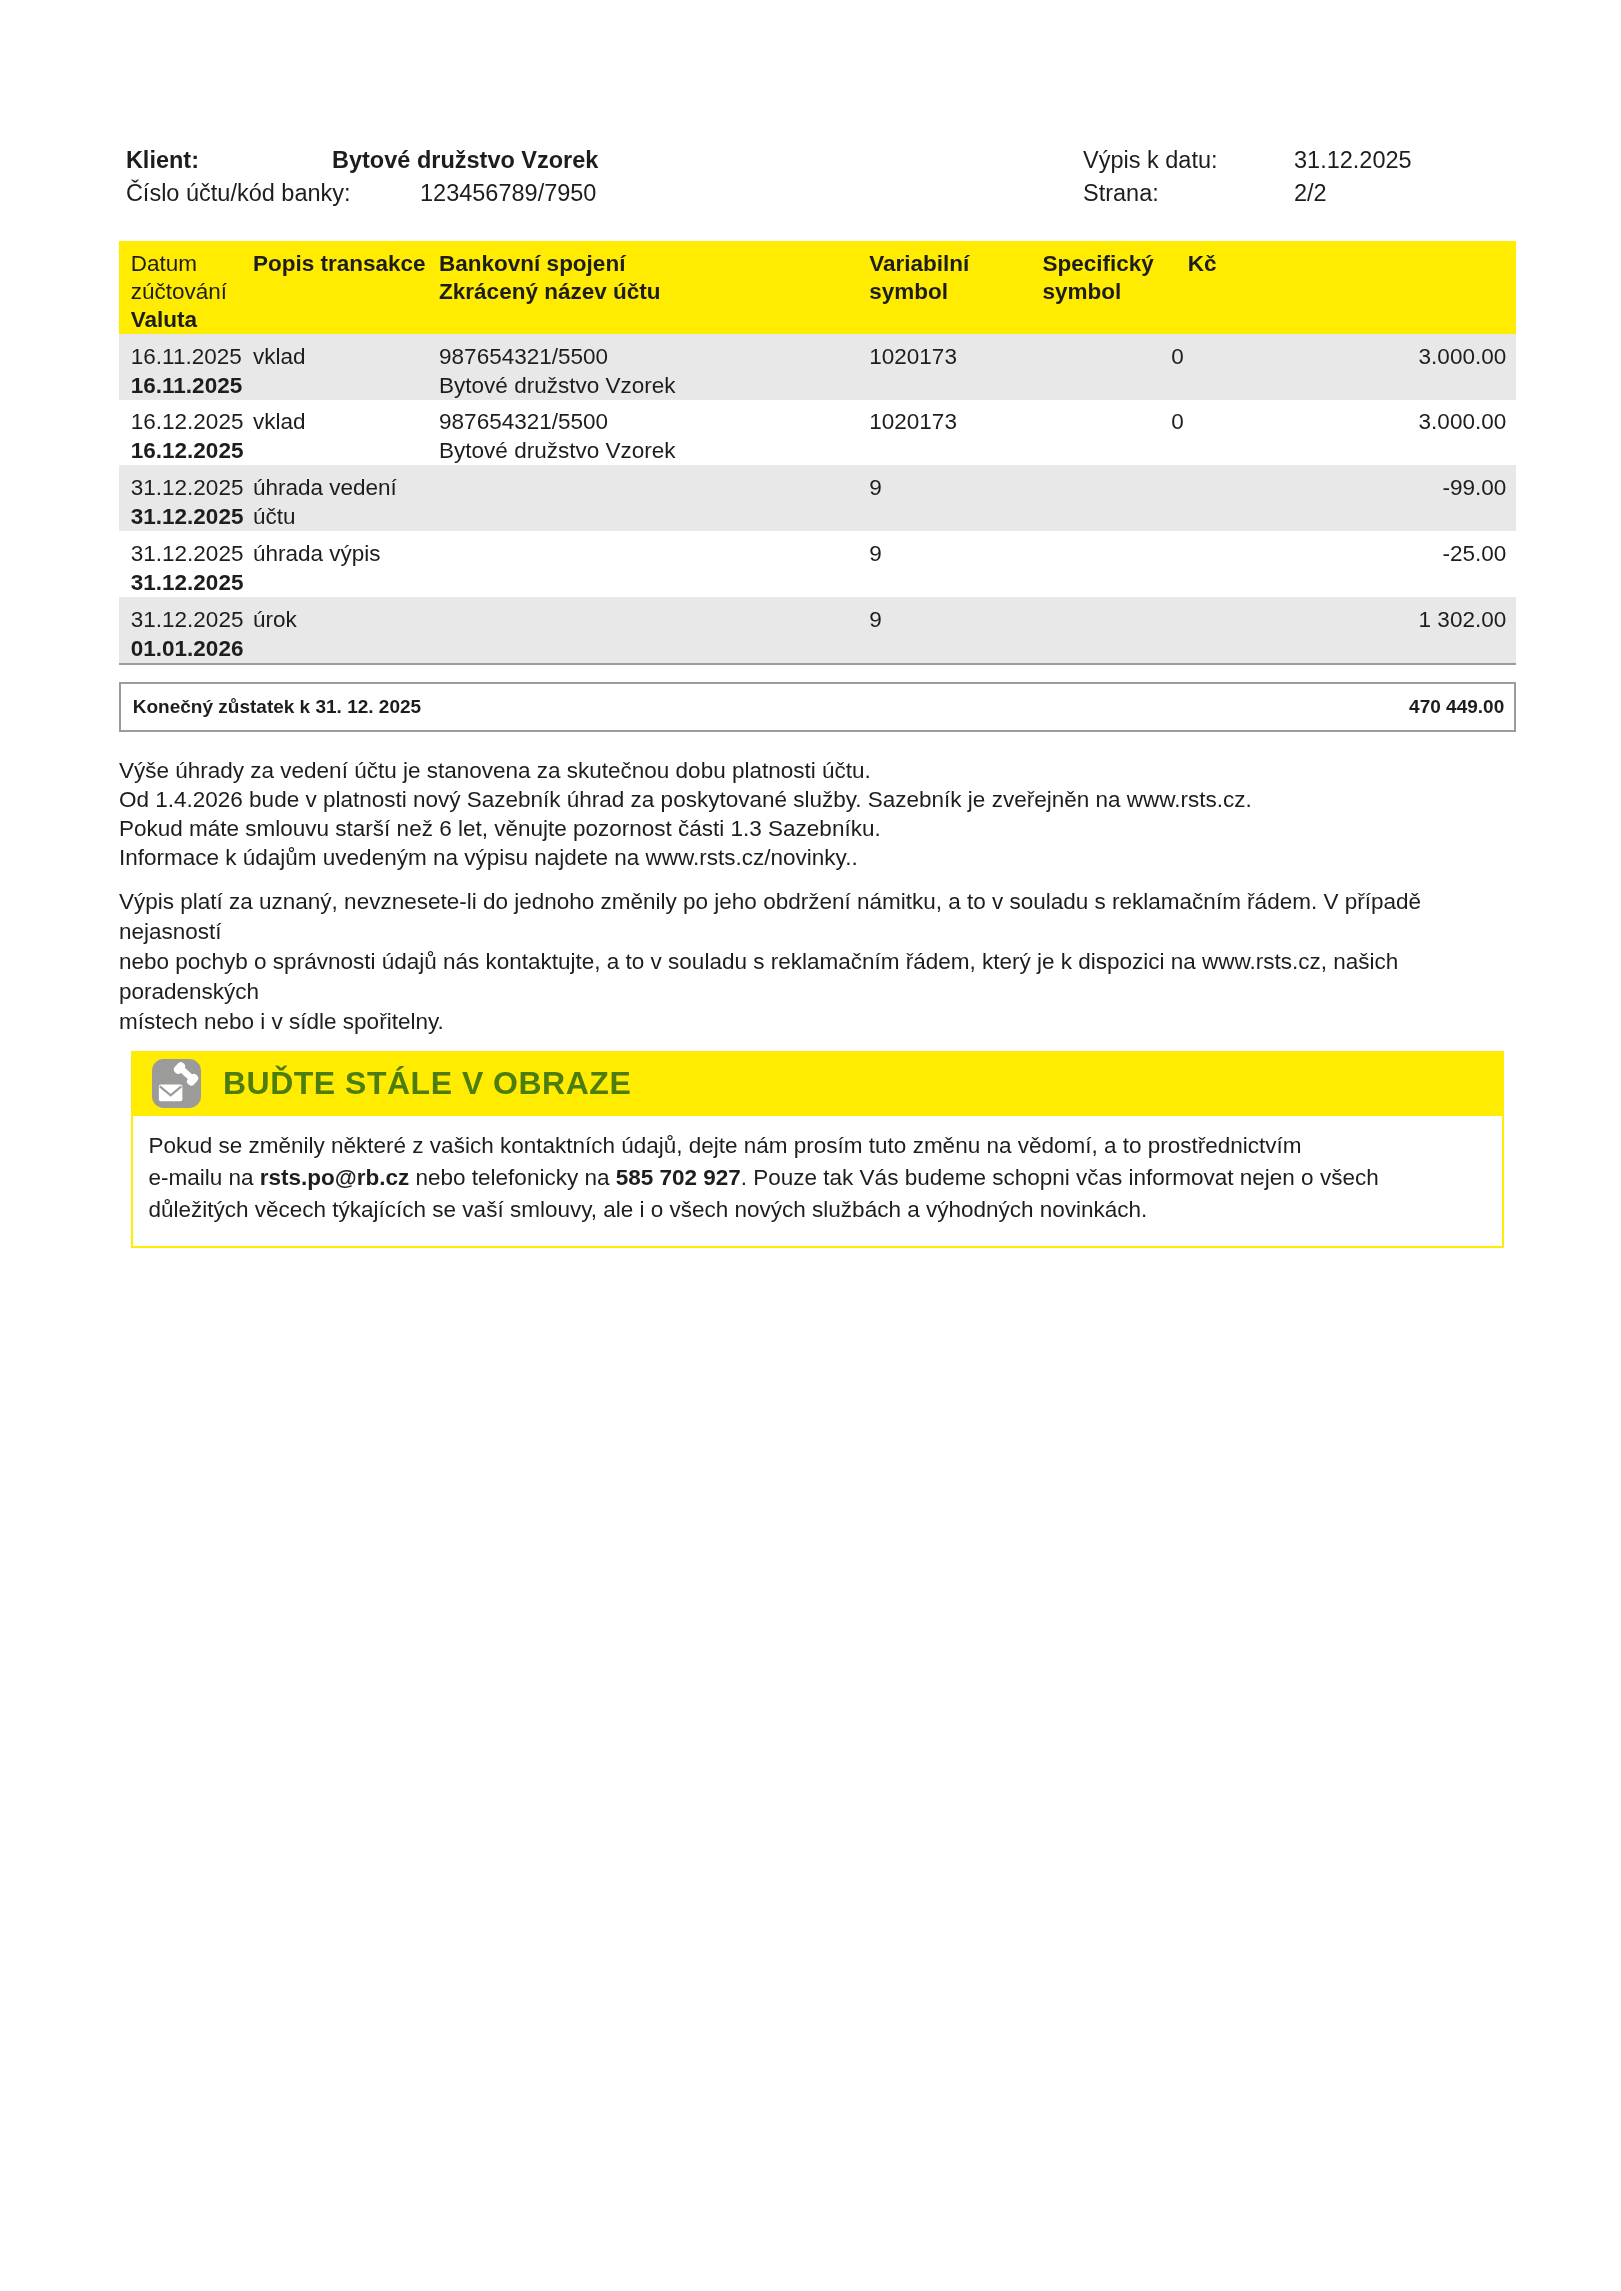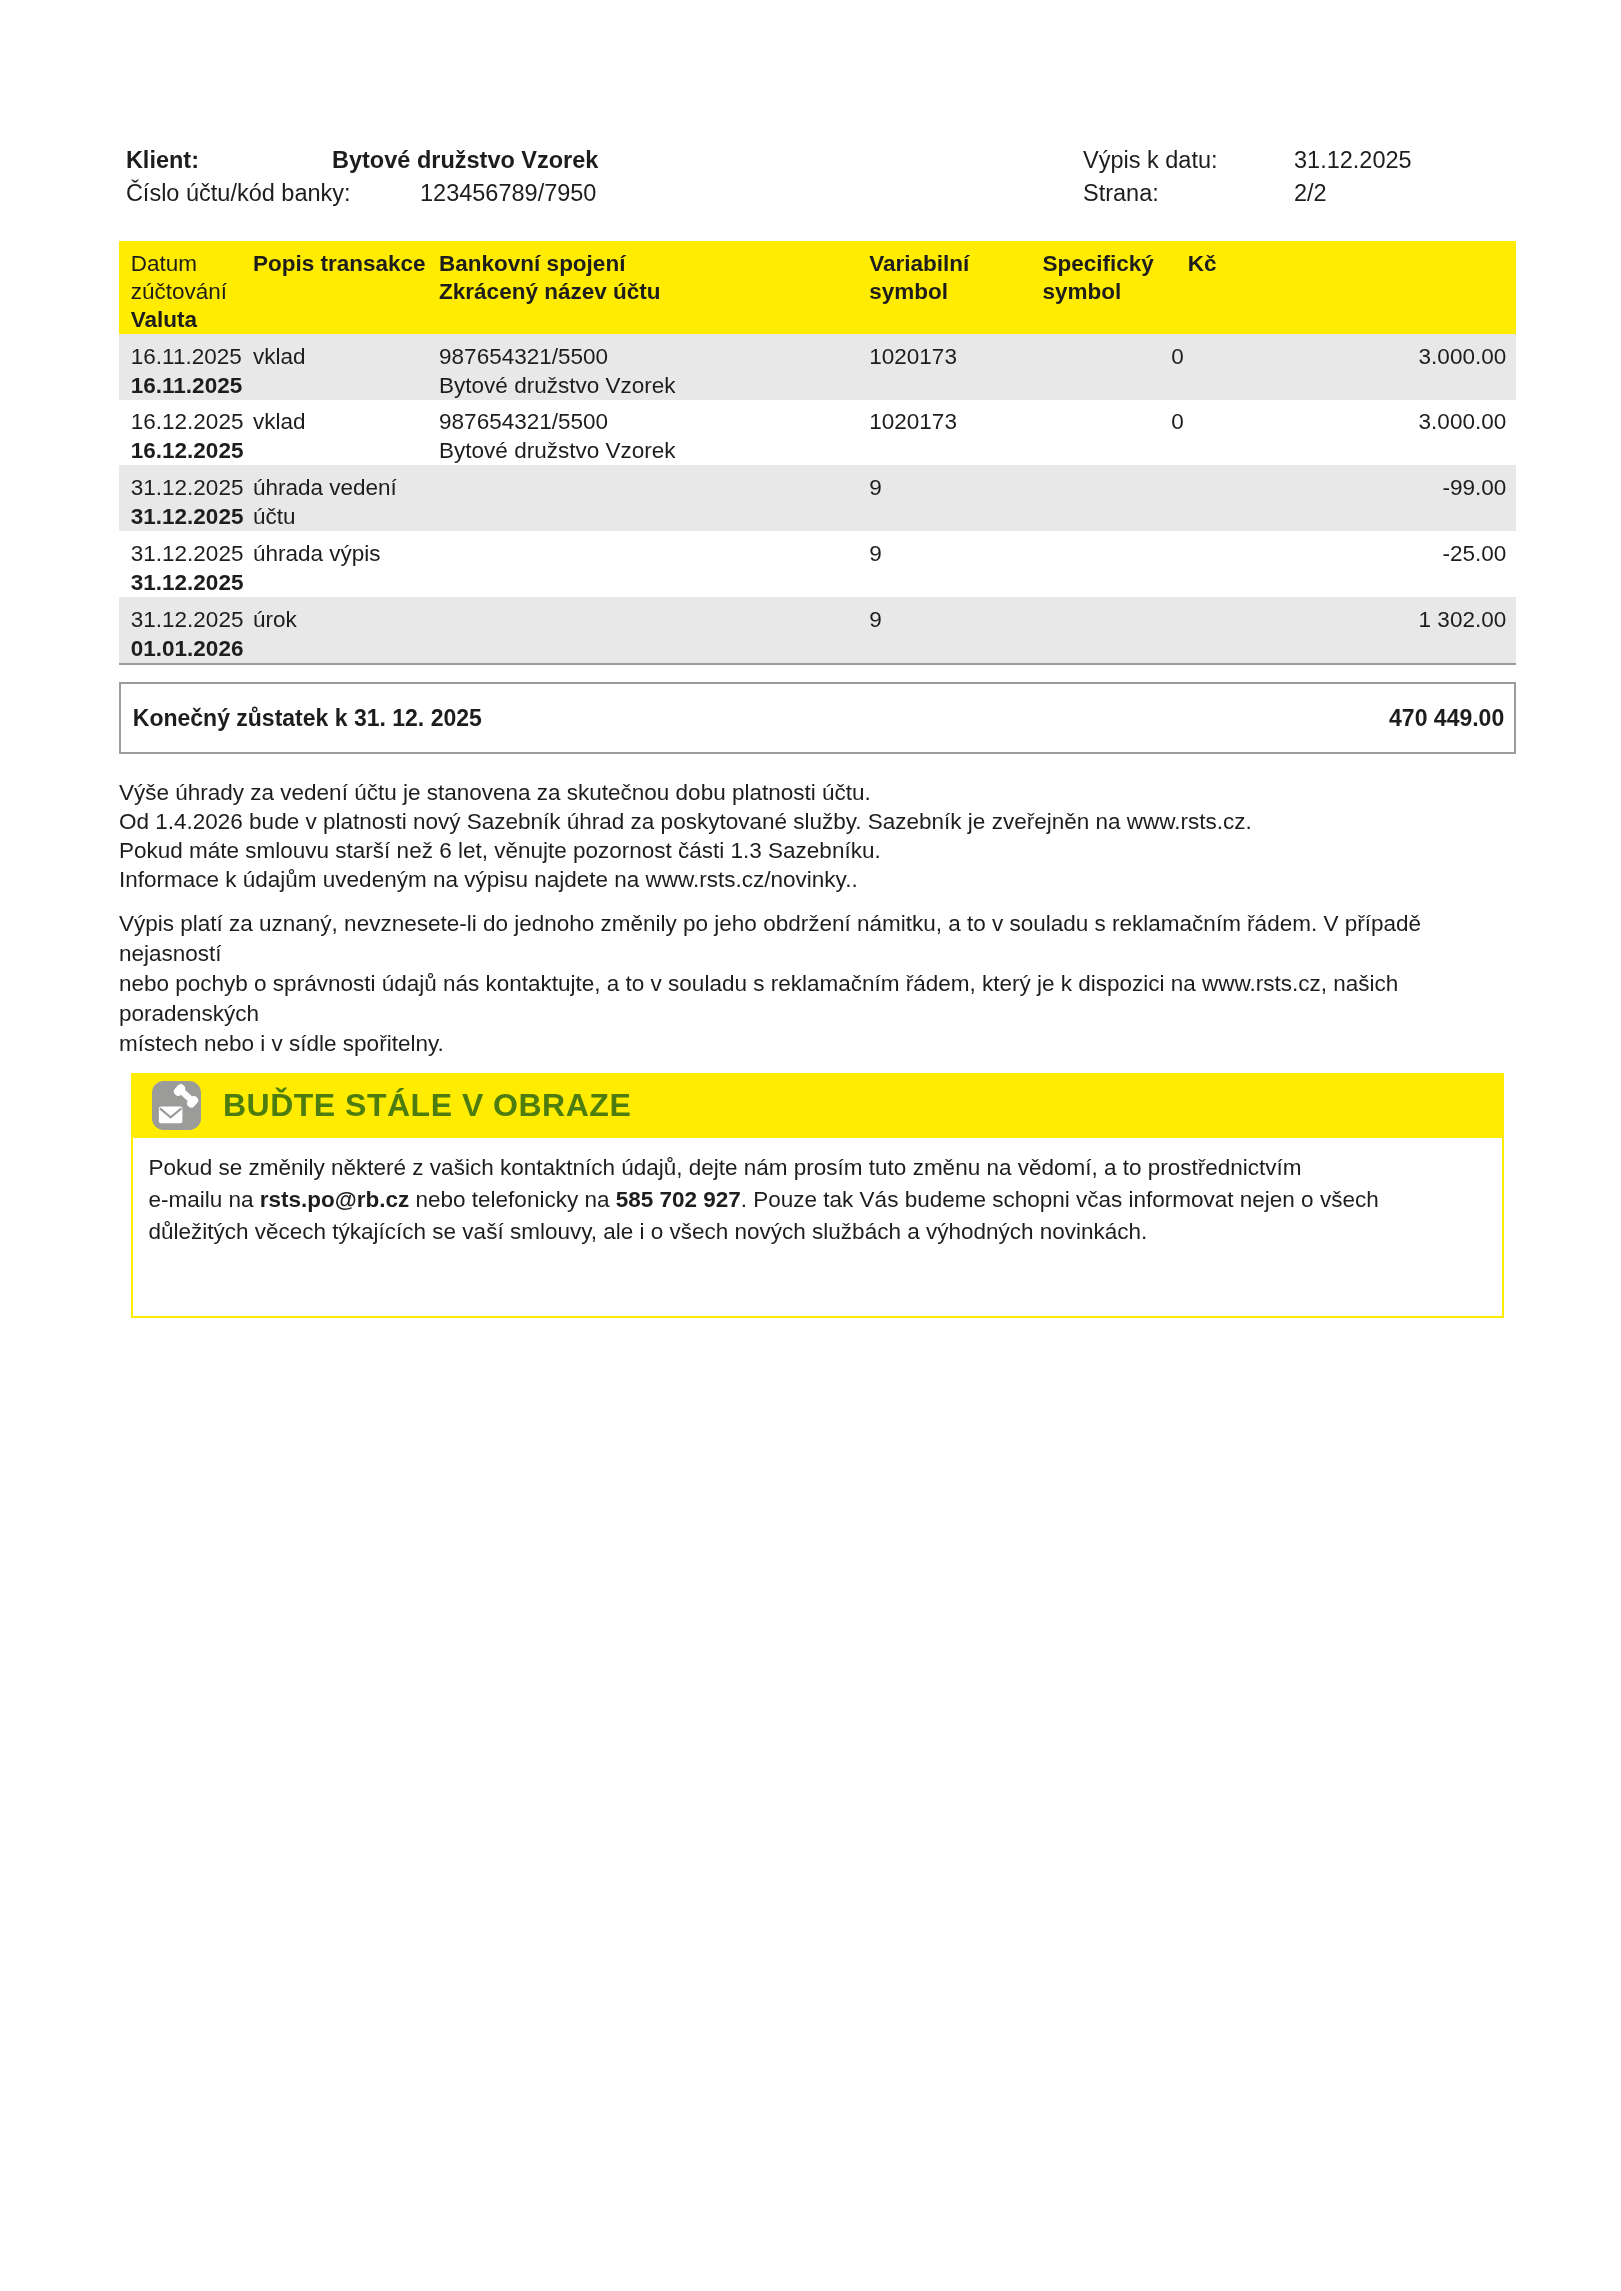--- a/index.html
+++ b/index.html
@@ -48,45 +48,45 @@
   .c2{padding-left:4.9px !important;}
   .c3{padding-left:4.9px !important;}
   .c4{padding-left:11.8px !important;}
   th.c5{padding-left:11.8px !important;}
   td.c5{text-align:right;padding-right:3.9px !important;}
   .c6{text-align:right;padding-right:9.8px !important;}
   .b{font-weight:bold;}
 
   
   .balance{
-    margin-top:17.6px;height:72px;box-sizing:border-box;
+    margin-top:17.6px;height:50px;box-sizing:border-box;
     border:2px solid #9C9C9C;background:#ffffff;
     display:flex;align-items:center;justify-content:space-between;
-    font-size:23px;font-weight:bold;
+    font-size:19px;font-weight:bold;
     padding:0 9.8px 0 11.8px;
   }
 
   
   .notes1{margin-top:23.5px;font-size:22.5px;line-height:29px;}
   .notes2{margin-top:14.7px;font-size:22.5px;line-height:30px;}
 
   
   .infobox{margin:14.7px 11.8px 0 11.8px;}
   .infobox-head{
     background:#FFEC00;height:65px;
     display:flex;align-items:center;
     padding-left:21.6px;
   }
   .infobox-title{
     margin-left:21.6px;
     font-size:32px;font-weight:bold;letter-spacing:0.5px;
     color:#4d7c0f;
   }
   .infobox-body{
-    box-sizing:border-box;height:180px;
+    box-sizing:border-box;height:132px;
     border:2.9px solid #FFEC00;border-top:none;
     background:#ffffff;
     padding:13.7px 19.6px 0 15.7px;
     font-size:22.5px;line-height:32px;
   }
 </style>
 </head>
 <body>
 
 <div class="page">

